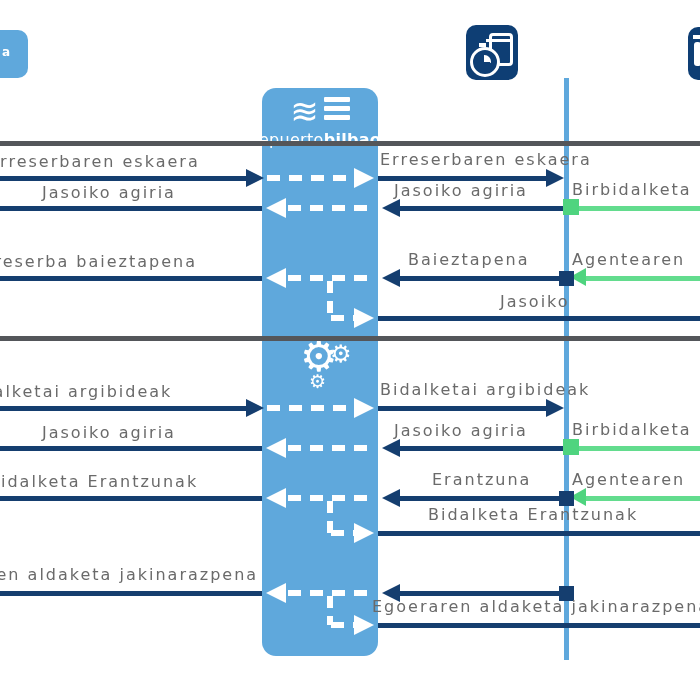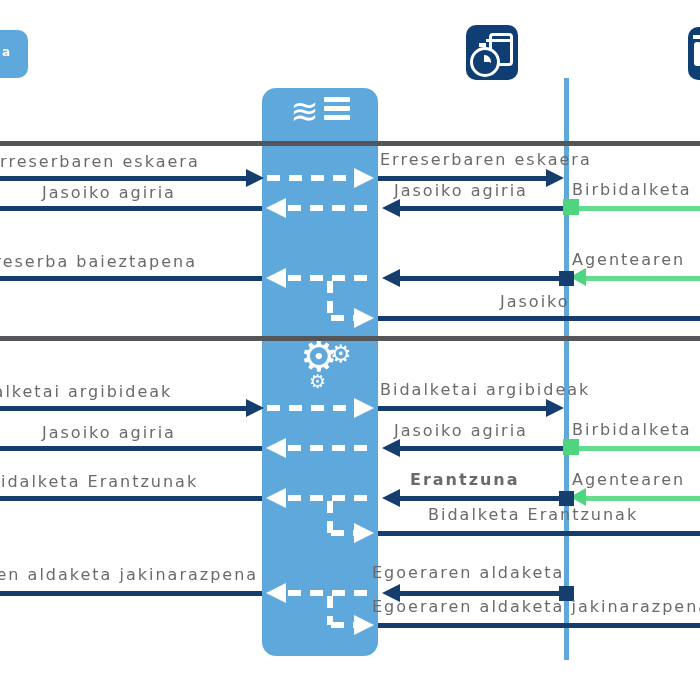--- a/index.html
+++ b/index.html
@@ -55,20 +55,21 @@
   <div class="hub">
     <div class="hub-logo">
       <div class="logo-row">
         <span class="waves">≋</span>
         <div class="bars">
             <div></div>
             <div></div>
             <div></div>
           </div>
       </div>
+      <div class="brand"><span>epuerto</span><span class="bold">bilbao</span></div>
     </div>
     <span class="gear" style="left:38px;top:248px;font-size:42px;">⚙</span>
     <span class="gear" style="left:68px;top:254px;font-size:24px;">⚙</span>
     <span class="gear" style="left:47px;top:284px;font-size:19px;">⚙</span>
   </div>
 
   <div class="divider" style="top:141px;"></div>
   <div class="divider" style="top:336px;"></div>
 
   <div class="wdash-h" style="left:267px;top:175px;width:88px;"></div>
@@ -151,33 +152,33 @@
   <div class="gline" style="left:577px;top:446px;width:123px;"></div>
 
   <div class="head ghead-l" style="left:570px;top:488px;"></div>
   <div class="gline" style="left:586px;top:496px;width:114px;"></div>
 
   <div class="lbl" style="left:-12px;top:152px;">Erreserbaren eskaera</div>
   <div class="lbl" style="left:42px;top:183px;">Jasoiko agiria</div>
   <div class="lbl" style="left:-26px;top:252px;">Erreserba baieztapena</div>
   <div class="lbl" style="left:380px;top:150px;">Erreserbaren eskaera</div>
   <div class="lbl" style="left:394px;top:181px;">Jasoiko agiria</div>
+  <div class="lbl" style="left:408px;top:250px;">Baieztapena</div>
   <div class="lbl" style="left:500px;top:292px;">Jasoiko</div>
   <div class="lbl" style="left:572px;top:180px;">Birbidalketa</div>
   <div class="lbl" style="left:572px;top:250px;">Agentearen</div>
 
   <div class="lbl" style="left:-38px;top:382px;">Bidalketai argibideak</div>
   <div class="lbl" style="left:42px;top:423px;">Jasoiko agiria</div>
   <div class="lbl" style="left:-12px;top:472px;">Bidalketa Erantzunak</div>
   <div class="lbl" style="left:-80px;top:565px;">Egoeraren aldaketa jakinarazpena</div>
   <div class="lbl" style="left:380px;top:380px;">Bidalketai argibideak</div>
   <div class="lbl" style="left:394px;top:421px;">Jasoiko agiria</div>
-  <div class="lbl" style="left:410px;top:470px;font-weight:bold;">Erantzuna</div>
+  <div class="lbl" style="left:432px;top:470px;">Erantzuna</div>
   <div class="lbl" style="left:428px;top:505px;">Bidalketa Erantzunak</div>
-  <div class="lbl" style="left:372px;top:563px;">Egoeraren aldaketa</div>
   <div class="lbl" style="left:372px;top:597px;">Egoeraren aldaketa jakinarazpena</div>
   <div class="lbl" style="left:572px;top:420px;">Birbidalketa</div>
   <div class="lbl" style="left:572px;top:470px;">Agentearen</div>
 
   <div class="bluebox" style="left:-42px;top:30px;width:70px;height:48px;border-radius:10px;">
     <span class="leftbox-label">a</span>
   </div>
 
 
   <div class="navybox" style="left:466px;top:25px;width:52px;height:55px;">

